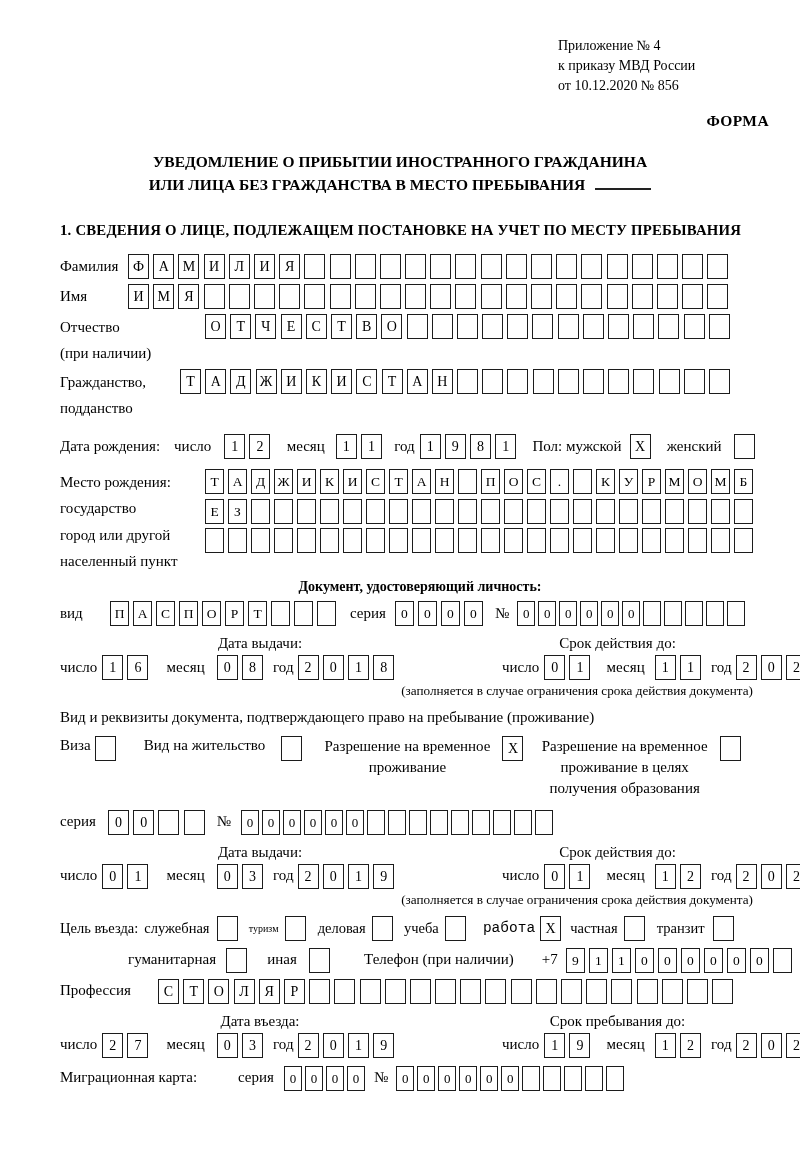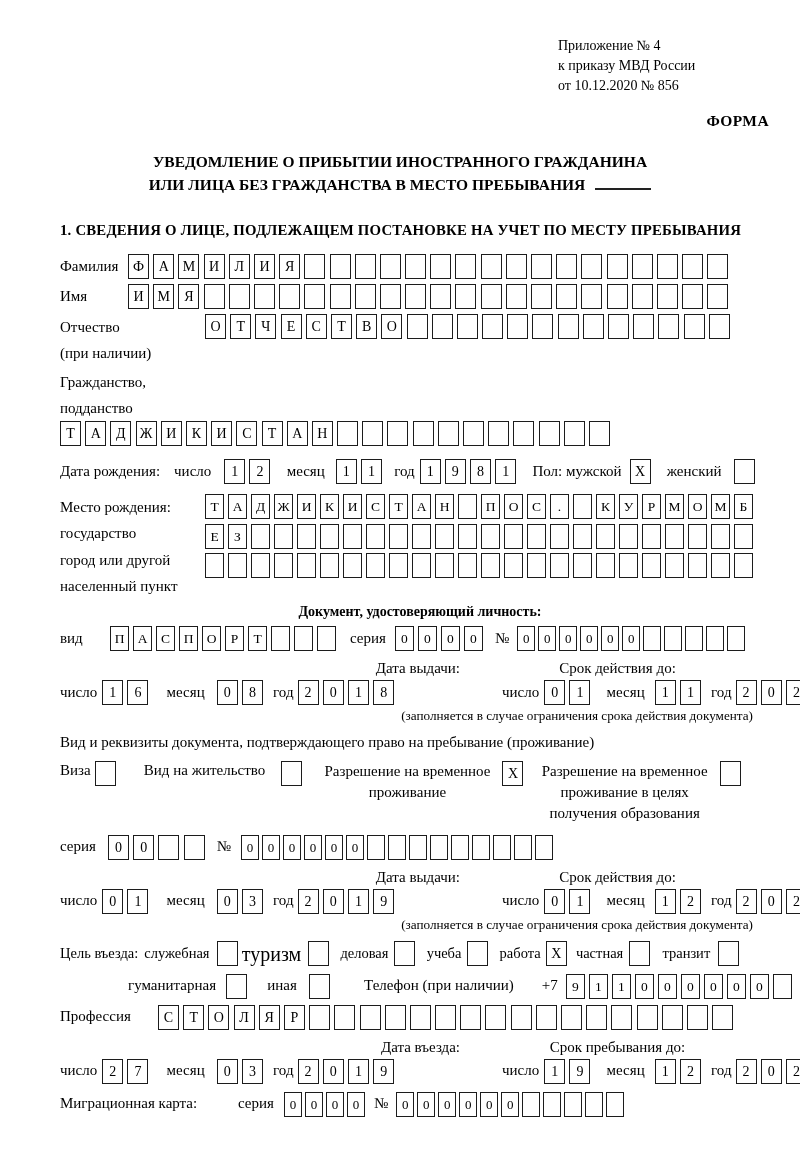--- a/index.html
+++ b/index.html
@@ -23,21 +23,21 @@
   .cells{display:flex;flex-wrap:nowrap;flex-shrink:0;}
   .cell{
     box-sizing:content-box;width:19px;height:23px;border:1.6px solid #1c1c1c;
     margin-right:4.2px;text-align:center;font-size:14px;line-height:23px;flex-shrink:0;background:#fff;
   }
   .cells-sm .cell{width:17px;margin-right:4px;font-size:13.5px;}
   .cells-xs .cell{width:16px;margin-right:3px;font-size:13px;}
   .vstack .cells{margin-bottom:4.5px;}
 
   .dates-head{display:flex;font-size:15px;margin-top:9px;}
-  .dh-left{width:400px;text-align:right;flex-shrink:0;}
+  .dh-left{width:400px;text-align:center;flex-shrink:0;}
   .dh-right{flex:1;text-align:center;}
   .dates-row{display:flex;align-items:center;margin-top:3px;}
   .dgroup{display:flex;align-items:center;flex-shrink:0;}
   .vnote{text-align:right;font-size:13.2px;margin-top:3px;padding-right:22px;}
   .ctr{text-align:center;font-size:15px;line-height:1.42;}
 </style>
 </head>
 <body>
 
 <div class="page">
@@ -142,21 +142,21 @@
         <span class="cell"></span>
         <span class="cell"></span>
         <span class="cell"></span>
         <span class="cell"></span>
         <span class="cell"></span>
         <span class="cell"></span>
         <span class="cell"></span>
       </span>
   </div>
 
-  <div class="frow top" style="margin-top:2px;flex-direction:column;">
+  <div class="frow top" style="margin-top:2px;">
     <span class="lbl2" style="width:120px;">
       <span>Гражданство,</span><br>
       <span>подданство</span>
     </span>
     <span class="cells">
         <span class="cell">Т</span>
         <span class="cell">А</span>
         <span class="cell">Д</span>
         <span class="cell">Ж</span>
         <span class="cell">И</span>
@@ -482,33 +482,33 @@
     </div>
   </div>
   <div class="vnote">(заполняется в случае ограничения срока действия документа)</div>
 
   <div class="frow" style="margin-top:8px;font-size:14.5px;">
     <span class="lbl" style="font-size:14.5px;">Цель въезда:</span>
     <span class="lbl" style="font-size:14.5px;margin-left:6px;">служебная</span>
     <span class="cells" style="margin-left:7px;">
         <span class="cell"></span>
       </span>
-    <span class="lbl" style="font-size:20px;">туризм</span>
+    <span class="lbl" style="font-size:10px;margin-left:7px;">туризм</span>
     <span class="cells" style="margin-left:7px;">
         <span class="cell"></span>
       </span>
     <span class="lbl" style="font-size:14.5px;margin-left:7px;">деловая</span>
     <span class="cells" style="margin-left:6px;">
         <span class="cell"></span>
       </span>
     <span class="lbl" style="font-size:14.5px;margin-left:7px;">учеба</span>
     <span class="cells" style="margin-left:6px;">
         <span class="cell"></span>
       </span>
-    <span class="lbl" style="font-size:14.5px;margin-left:7px;">работа</span>
+    <span class="lbl" style="font-size:14.5px;margin-left:13px;font-family:Liberation Mono, monospace;">работа</span>
     <span class="cells" style="margin-left:5px;">
         <span class="cell">X</span>
       </span>
     <span class="lbl" style="font-size:14.5px;margin-left:5px;">частная</span>
     <span class="cells" style="margin-left:6px;">
         <span class="cell"></span>
       </span>
     <span class="lbl" style="font-size:14.5px;margin-left:8px;">транзит</span>
     <span class="cells" style="margin-left:8px;">
         <span class="cell"></span>

